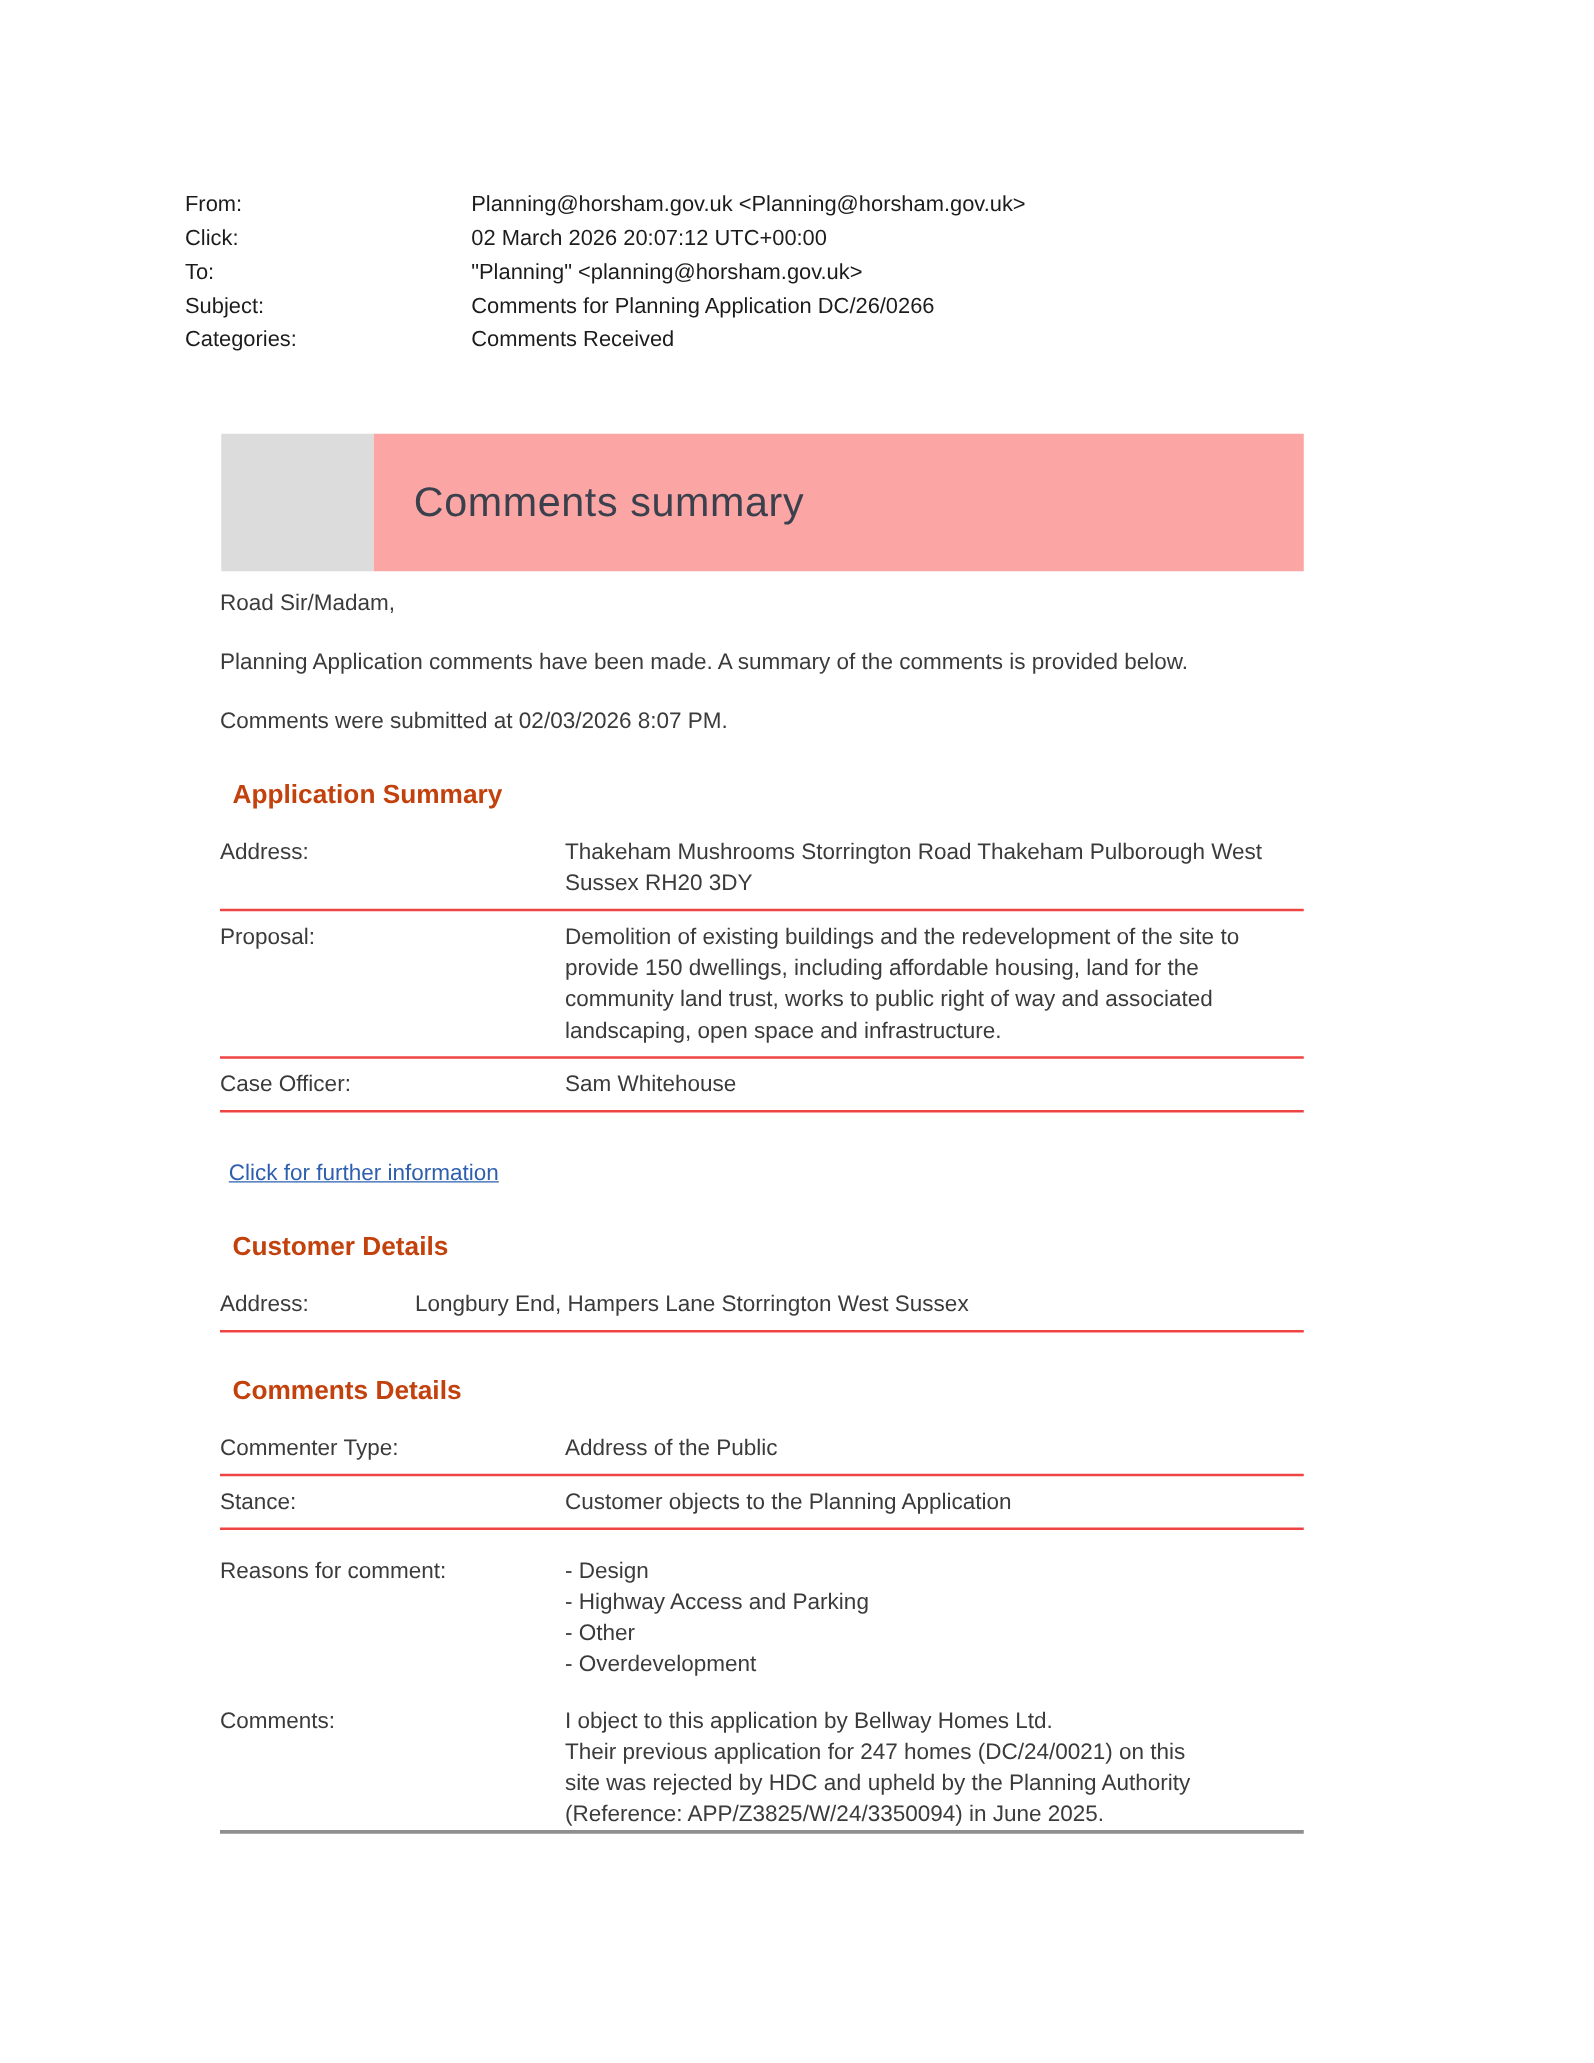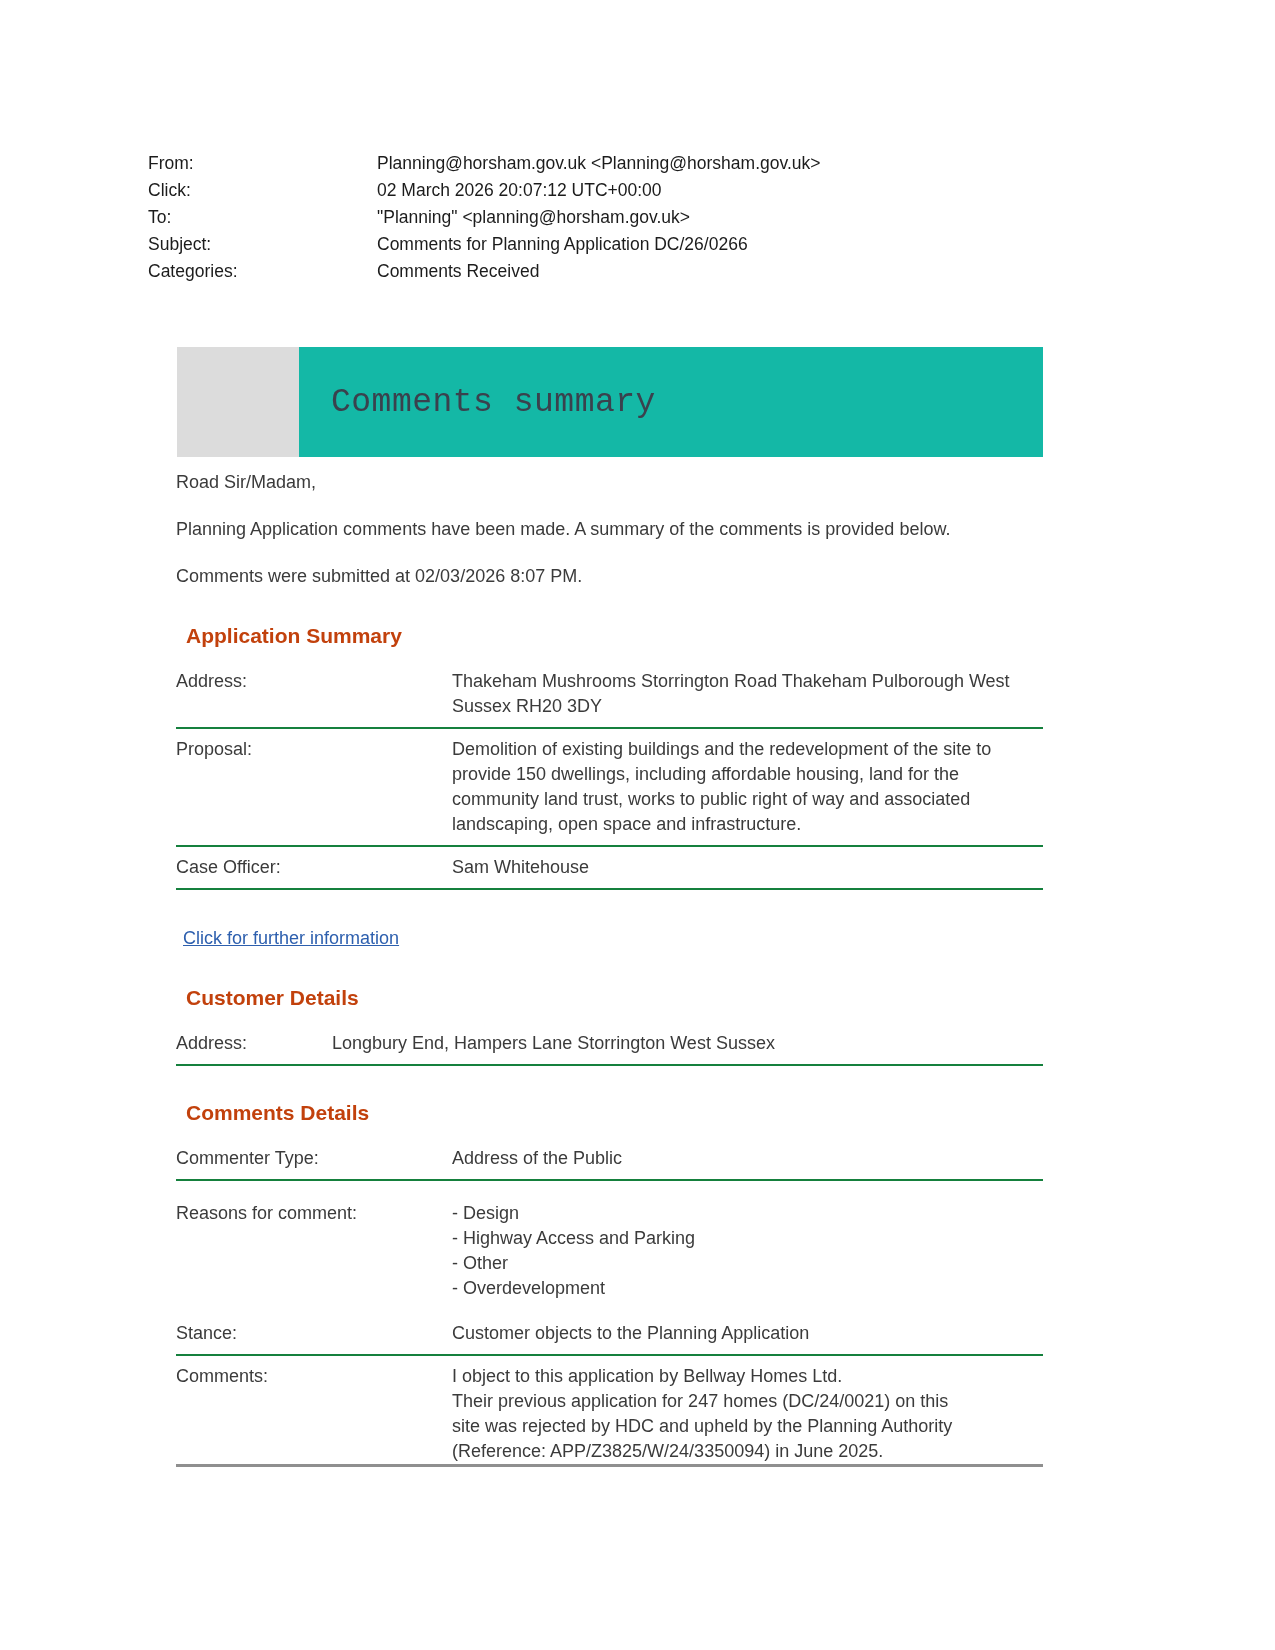--- a/index.html
+++ b/index.html
@@ -40,21 +40,21 @@
     font-size:18px; line-height:25px; color:#3b3b3b;
   }
   .para { margin-top:22px; }
   .section-heading {
     margin-top:34px; padding-left:10px;
     font-size:21px; line-height:26px; font-weight:700; color:#c2410c;
   }
   .dtable { margin-top:12px; }
   .drow {
     display:flex; padding:8px 0;
-    border-bottom:2px solid #15803d;
+    border-bottom:2px solid #ef4444;
   }
   .drow.no-border { border-bottom:none; padding-top:20px; padding-bottom:12px; }
   .drow.final { border-bottom-width:3px; border-bottom-color:#8f8f8f; padding-bottom:0; }
   .cell-label { width:276px; flex-shrink:0; }
   .customer-table .cell-label { width:156px; }
   .cell-value { flex:1; }
   .multiline { white-space:pre-line; }
 
   .info-link {
     display:inline-block; margin:36px 0 0 7px;
@@ -84,21 +84,21 @@
       <span class="eh-value">Comments for Planning Application DC/26/0266</span>
     </div>
     <div class="eh-row">
       <span class="eh-label">Categories:</span>
       <span class="eh-value">Comments Received</span>
     </div>
   </div>
 
   <div class="banner">
     <div class="banner-logo-box" style="background: rgb(220, 220, 220);"></div>
-    <div class="banner-title-area" style="background: #14b8a6; font-family: Liberation Mono, monospace;">
+    <div class="banner-title-area" style="background: #fca5a5;">
       <h1 class="banner-title" style="color: rgb(58, 65, 77);">Comments summary</h1>
     </div>
   </div>
 
   <div class="content">
 
     <p class="greeting">Road Sir/Madam,</p>
     <p class="para">Planning Application comments have been made. A summary of the comments is provided below.</p>
     <p class="para">Comments were submitted at 02/03/2026 8:07 PM.</p>
 
@@ -127,30 +127,30 @@
         <div class="cell-value">Longbury End, Hampers Lane Storrington West Sussex</div>
       </div>
     </div>
 
     <h2 class="section-heading">Comments Details</h2>
     <div class="dtable">
       <div class="drow">
         <div class="cell-label">Commenter Type:</div>
         <div class="cell-value">Address of the Public</div>
       </div>
+      <div class="drow">
+        <div class="cell-label">Stance:</div>
+        <div class="cell-value">Customer objects to the Planning Application</div>
+      </div>
       <div class="drow no-border">
         <div class="cell-label">Reasons for comment:</div>
         <div class="cell-value multiline">- Design
 - Highway Access and Parking
 - Other
 - Overdevelopment</div>
-      </div>
-      <div class="drow">
-        <div class="cell-label">Stance:</div>
-        <div class="cell-value">Customer objects to the Planning Application</div>
       </div>
       <div class="drow final">
         <div class="cell-label">Comments:</div>
         <div class="cell-value multiline">I object to this application by Bellway Homes Ltd.
 Their previous application for 247 homes (DC/24/0021) on this
 site was rejected by HDC and upheld by the Planning Authority
 (Reference: APP/Z3825/W/24/3350094) in June 2025.</div>
       </div>
     </div>
 

